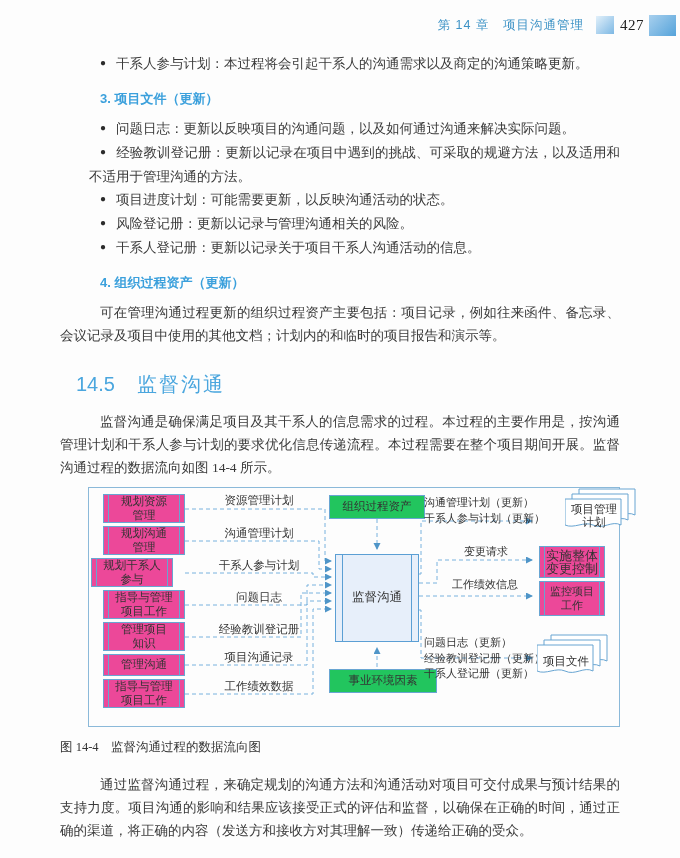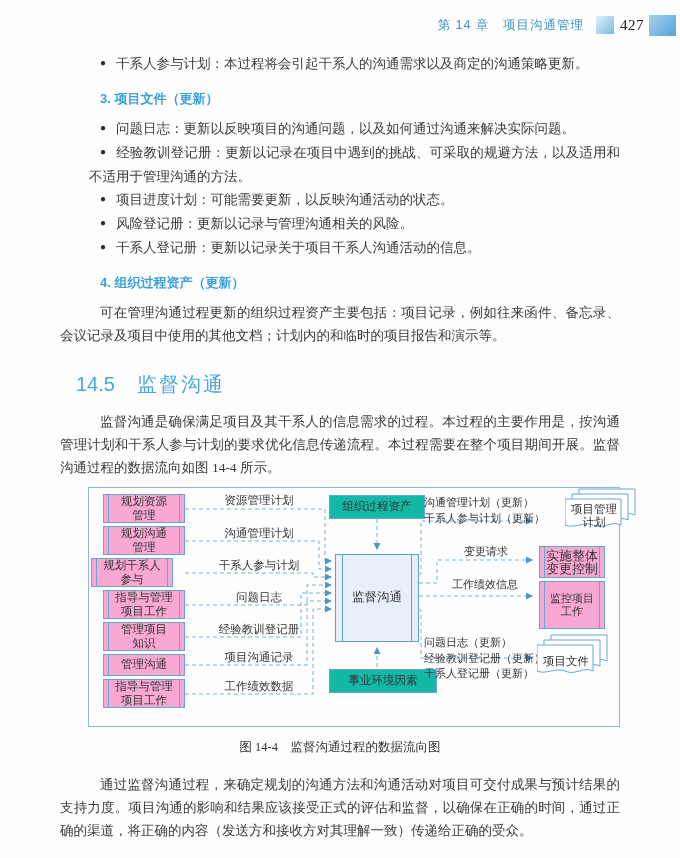--- a/index.html
+++ b/index.html
@@ -35,44 +35,44 @@
   .sec-heading { font-family:"Liberation Sans","DejaVu Sans",sans-serif;
     color:#4aa6de; margin:26px 0 14px 16px; font-weight:normal; }
   .sec-heading .sec-num { font-size:20px; margin-right:22px; }
   .sec-heading .sec-title { font-size:20px; letter-spacing:2px; }
   
   .figure { position:relative; width:532px; height:240px;
     margin:8px 0 0 28px; border:1px solid #8bb9d9; background:#fdfdfd; }
   .figure svg.wires { position:absolute; left:0; top:0; }
   .fig-text { font-size:11.5px; line-height:13.5px; color:#333;
     white-space:pre-line; text-align:center; }
-  .pbox { position:absolute; background:#f9a8d4; border:1px solid #68a5d2;
+  .pbox { position:absolute; background:#ec4899; border:1px solid #68a5d2;
     display:flex; align-items:center; justify-content:center; }
   .pbox::before,.pbox::after { content:""; position:absolute; top:0; bottom:0;
     width:1px; background:#68a5d2; }
   .pbox::before { left:4px; } .pbox::after { right:4px; }
-  .sbox { position:absolute; background:#14b8a6; border:1px solid #68a5d2;
+  .sbox { position:absolute; background:#22c55e; border:1px solid #68a5d2;
     display:flex; align-items:center; justify-content:center; }
   .center-box { position:absolute; border:1px solid #5b9fd4;
     background:#e7effa;
     background-image:radial-gradient(#c3d6e8 0.6px, transparent 0.7px);
     background-size:4px 4px;
     display:flex; align-items:center; justify-content:center; }
   .center-box::before,.center-box::after { content:""; position:absolute;
     top:0; bottom:0; width:1px; background:#5b9fd4; }
   .center-box::before { left:6px; } .center-box::after { right:6px; }
   .flow { position:absolute; width:140px; left:100px; text-align:center;
     font-size:11.5px; color:#333; }
   .outflow { position:absolute; font-size:11px; line-height:15.5px;
     color:#333; white-space:pre-line; }
   .docstack { position:absolute; width:72px; height:48px; }
   .docstack svg { position:absolute; left:0; top:0; }
   .doc-label { position:absolute; left:0; top:11px; width:58px; height:34px;
     display:flex; align-items:center; justify-content:center; }
-  .caption { text-align:center; font-size:12.5px; margin-top:9px; color:#333; }
+  .caption { font-size:12.5px; margin-top:9px; color:#333; }
   .after-figure { margin-top:14px; }
 </style>
 </head>
 <body>
 
 <div class="page">
 
   <div class="header">
     <span class="header-title">第 14 章　项目沟通管理</span>
     <span class="sq-small"></span>
@@ -178,21 +178,21 @@
                 <path d="M0,0 H56 V26 C47,21 38,31 28,26 C19,22 9,30 0,26 Z"></path>
               </g>
           </g>
         </svg>
         <div class="doc-label fig-text">项目管理
 计划</div>
       </div>
 
       <div class="pbox fig-text" style="left:450px;top:58px;width:66px;height:32px;"><span class="fig-text" style="font-size:13px;">实施整体
 变更控制</span></div>
-      <div class="pbox fig-text" style="left:450px;top:93px;width:66px;height:48px;"><span class="fig-text" style="font-size:11px;">监控项目
+      <div class="pbox fig-text" style="left:450px;top:93px;width:66px;height:35px;"><span class="fig-text" style="font-size:11px;">监控项目
 工作</span></div>
 
       <div class="docstack" style="left:448px;top:146px;">
         <svg width="72" height="48" viewBox="0 0 72 48">
           <g fill="#fff" stroke="#68a5d2" stroke-width="1">
             <g transform="translate(14,1)">
                 <path d="M0,0 H56 V26 C47,21 38,31 28,26 C19,22 9,30 0,26 Z"></path>
               </g>
             <g transform="translate(7,6)">
                 <path d="M0,0 H56 V26 C47,21 38,31 28,26 C19,22 9,30 0,26 Z"></path>

